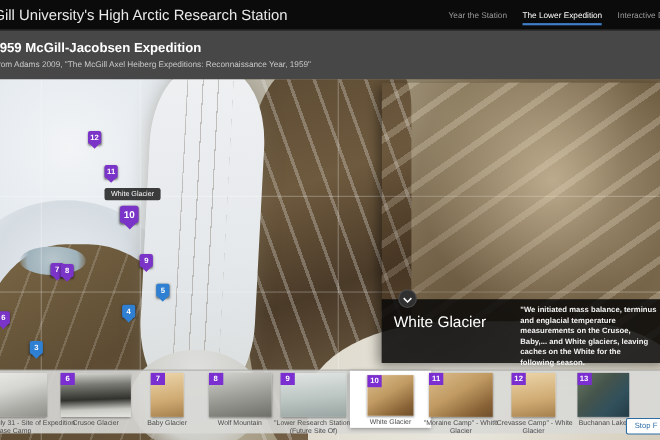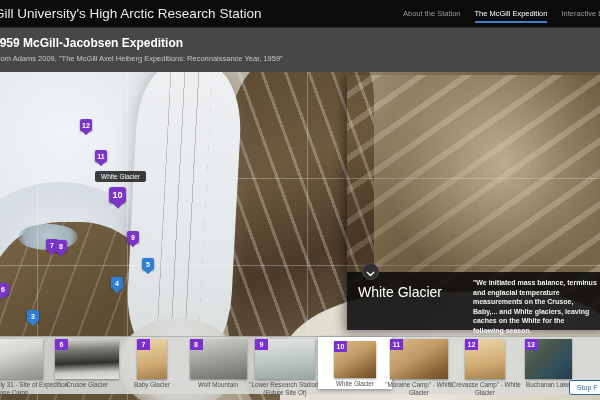--- a/index.html
+++ b/index.html
@@ -107,22 +107,22 @@
          font-family:inherit;cursor:pointer;}
 </style>
 </head>
 <body>
 
 <div id="stage">
 
   <div class="header">
     <div class="site-title">McGill University's High Arctic Research Station</div>
     <div class="nav">
-        <div class="nav-item">About the Station</div>
-        <div class="nav-item active">The McGill Expedition</div>
+        <div class="nav-item">Year the Station</div>
+        <div class="nav-item active">The Lower Expedition</div>
         <div class="nav-item">Interactive Data</div>
       </div>
   </div>
 
   <div class="subheader">
     <div class="sub-title">1959 McGill-Jacobsen Expedition</div>
     <div class="sub-quote">from Adams 2009, "The McGill Axel Heiberg Expeditions: Reconnaissance Year, 1959"</div>
   </div>
 
   <div class="map">

